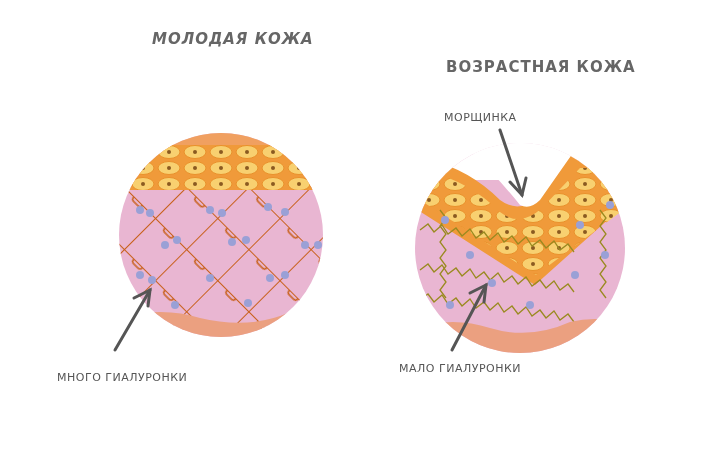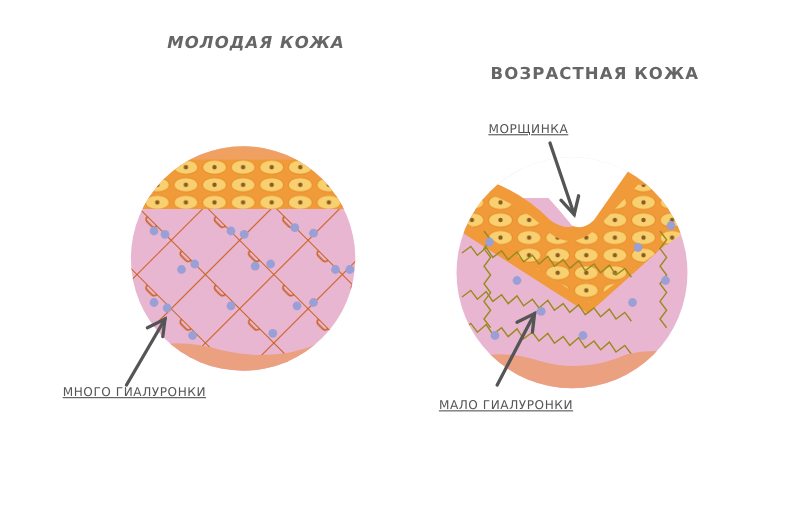--- a/index.html
+++ b/index.html
@@ -1,18 +1,18 @@
 <!DOCTYPE html>
 <html><head>
 <meta charset="utf-8">
 <style>
   html,body{margin:0;padding:0;background:#ffffff;}
   body{width:727px;height:470px;position:relative;overflow:hidden;font-family:"DejaVu Sans",sans-serif;}
   .title{position:absolute;color:#666;font-size:15px;letter-spacing:1px;text-transform:uppercase;font-weight:bold;}
-  .label{position:absolute;color:#555;font-size:11px;letter-spacing:0.5px;text-transform:uppercase;text-decoration:underline;}
+  .label{position:absolute;color:#555;font-size:11px;letter-spacing:0.5px;text-transform:uppercase;}
   svg{position:absolute;left:0;top:0;}
 </style>
 </head>
 <body>
 
 <div class="title" style="left:152px;top:30px;font-style:italic;">Молодая кожа</div>
 <div class="title" style="left:446px;top:30px;margin-top:28px;">Возрастная кожа</div>
 
 <svg width="727" height="470">
   <defs>
@@ -97,14 +97,14 @@
     <path d="M452 350 L486 285"></path>
     <path d="M470 293 L486 285 L484 302"></path>
   </g>
   <g stroke="#555" stroke-width="3" fill="none" stroke-linecap="round">
     <path d="M500 130 L522 195"></path>
     <path d="M510 182 L522 195 L526 178"></path>
   </g>
 </svg>
 
 <div class="label" style="left:444px;top:111px;">Морщинка</div>
-<div class="label" style="left:57px;top:350px;text-align:center;">Много гиалуронки</div>
+<div class="label" style="left:57px;top:371px;text-align:center;">Много гиалуронки</div>
 <div class="label" style="left:399px;top:362px;">Мало гиалуронки</div>
 
 </body></html>

